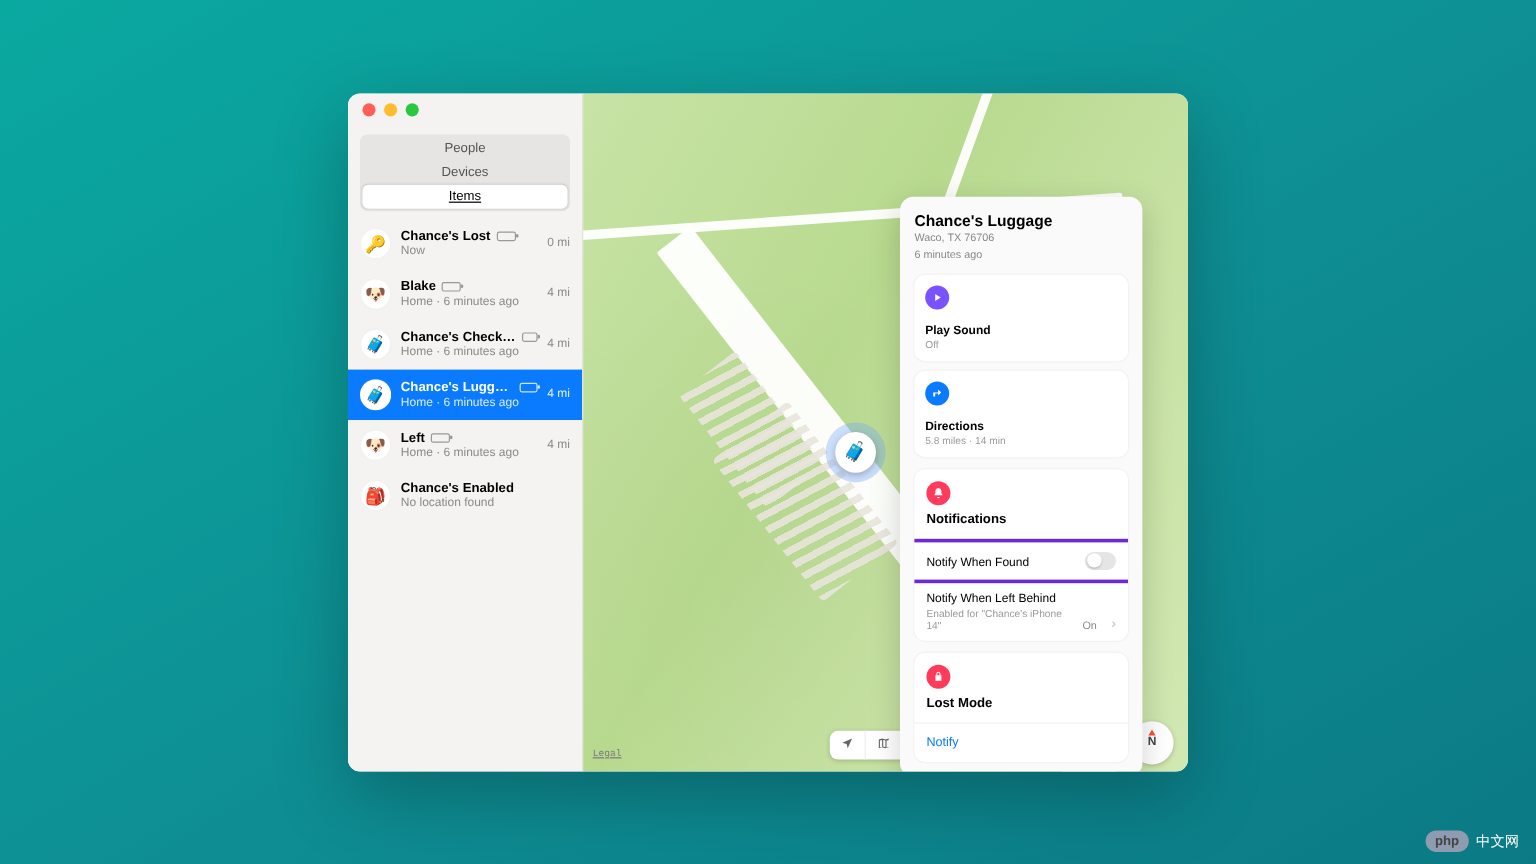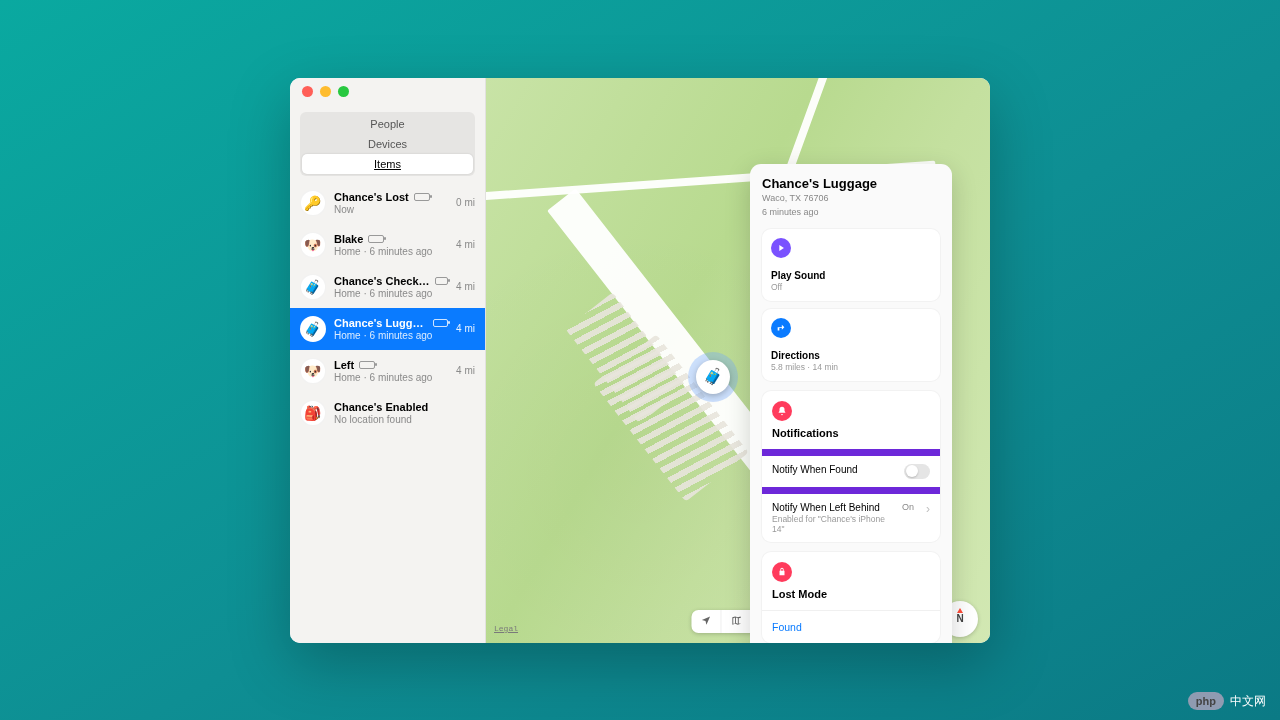--- a/index.html
+++ b/index.html
@@ -142,21 +142,21 @@
     background:#fff;border-radius:9px;margin-top:10px;
     box-shadow:0 0 0 1px rgba(0,0,0,.03);
     font-size:10px;
   }
   .panel-head{display:flex;flex-direction:column;gap:6px;padding:10px 10px 4px 10px;}
   .picon{width:20px;height:20px;border-radius:50%;display:flex;align-items:center;justify-content:center;}
   .ic-bell{background:#ff3b5c;} .ic-lock{background:#ff3b5c;}
   .picon svg{width:10px;height:10px;fill:#fff;}
   .panel-title{font-weight:600;font-size:11px;padding-bottom:6px;}
   .panel-row{
-    padding:8px 10px;border-top:7px solid #6d28d9;display:flex;align-items:flex-start;gap:8px;
+    padding:8px 10px;border-top:3px solid #6d28d9;display:flex;align-items:flex-end;gap:8px;
   }
   .panel-row .lbl{flex:1;font-size:10px;}
   .panel-row .sub{font-size:8.5px;color:#9a9a9a;margin-top:1px;}
   .switch{
     width:26px;height:15px;border-radius:15px;background:#e5e5e5;position:relative;
   }
   .switch::after{content:"";position:absolute;left:1.5px;top:1.5px;width:12px;height:12px;border-radius:50%;background:#fff;box-shadow:0 1px 2px rgba(0,0,0,.2);}
   .chev{color:#c0c0c0;font-size:12px;}
   .onlabel{font-size:9px;color:#8a8a8a;margin-right:4px;}
   .enable{color:#0a7bff;padding:10px;border-top:1px solid #f0f0f0;font-size:10.5px;cursor:default;}
@@ -330,21 +330,21 @@
 
       <div class="panel">
         <div class="panel-head">
           <div class="picon ic-lock">
             <svg viewBox="0 0 24 24">
                 <path d="M12 2a4 4 0 00-4 4v3H6v11h12V9h-2V6a4 4 0 00-4-4zm-2 4a2 2 0 114 0v3h-4V6z"></path>
               </svg>
           </div>
           <div class="panel-title">Lost Mode</div>
         </div>
-        <div class="enable">Found</div>
+        <div class="enable">Notify</div>
       </div>
     </div>
   </div>
 </div>
 
 <div class="badge">
   <span class="php">php</span>
   <span>中文网</span>
 </div>
 

